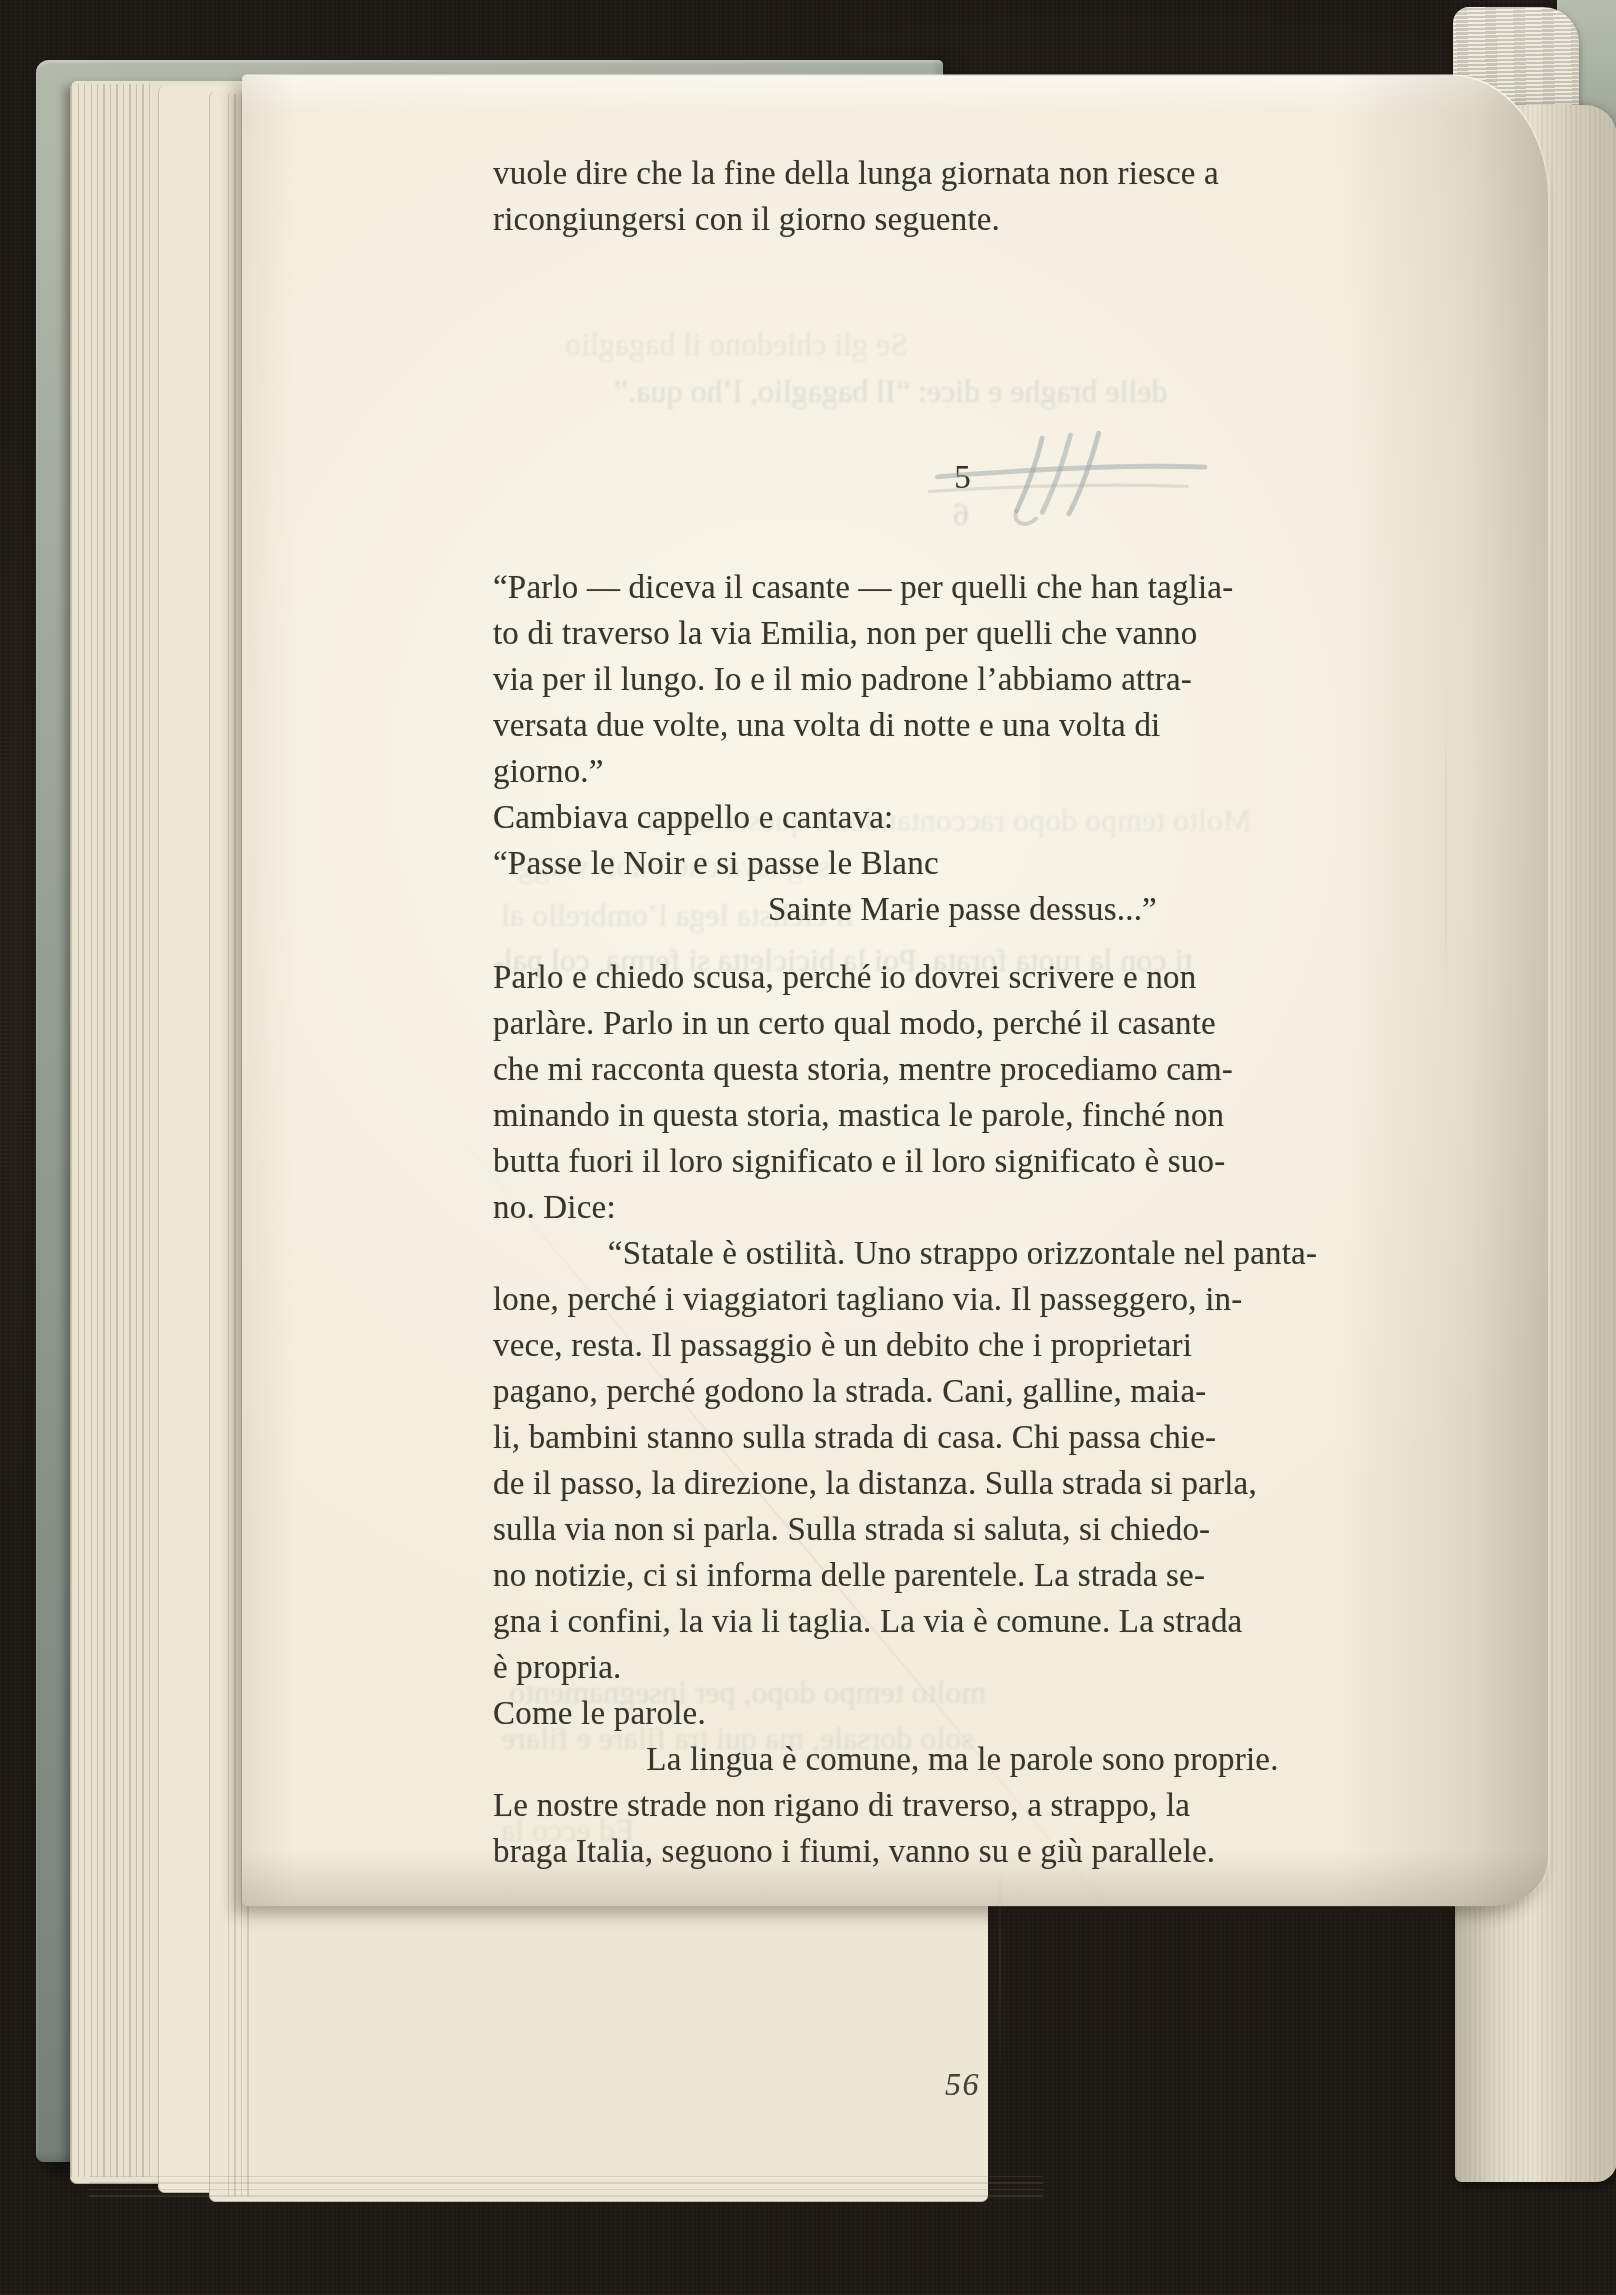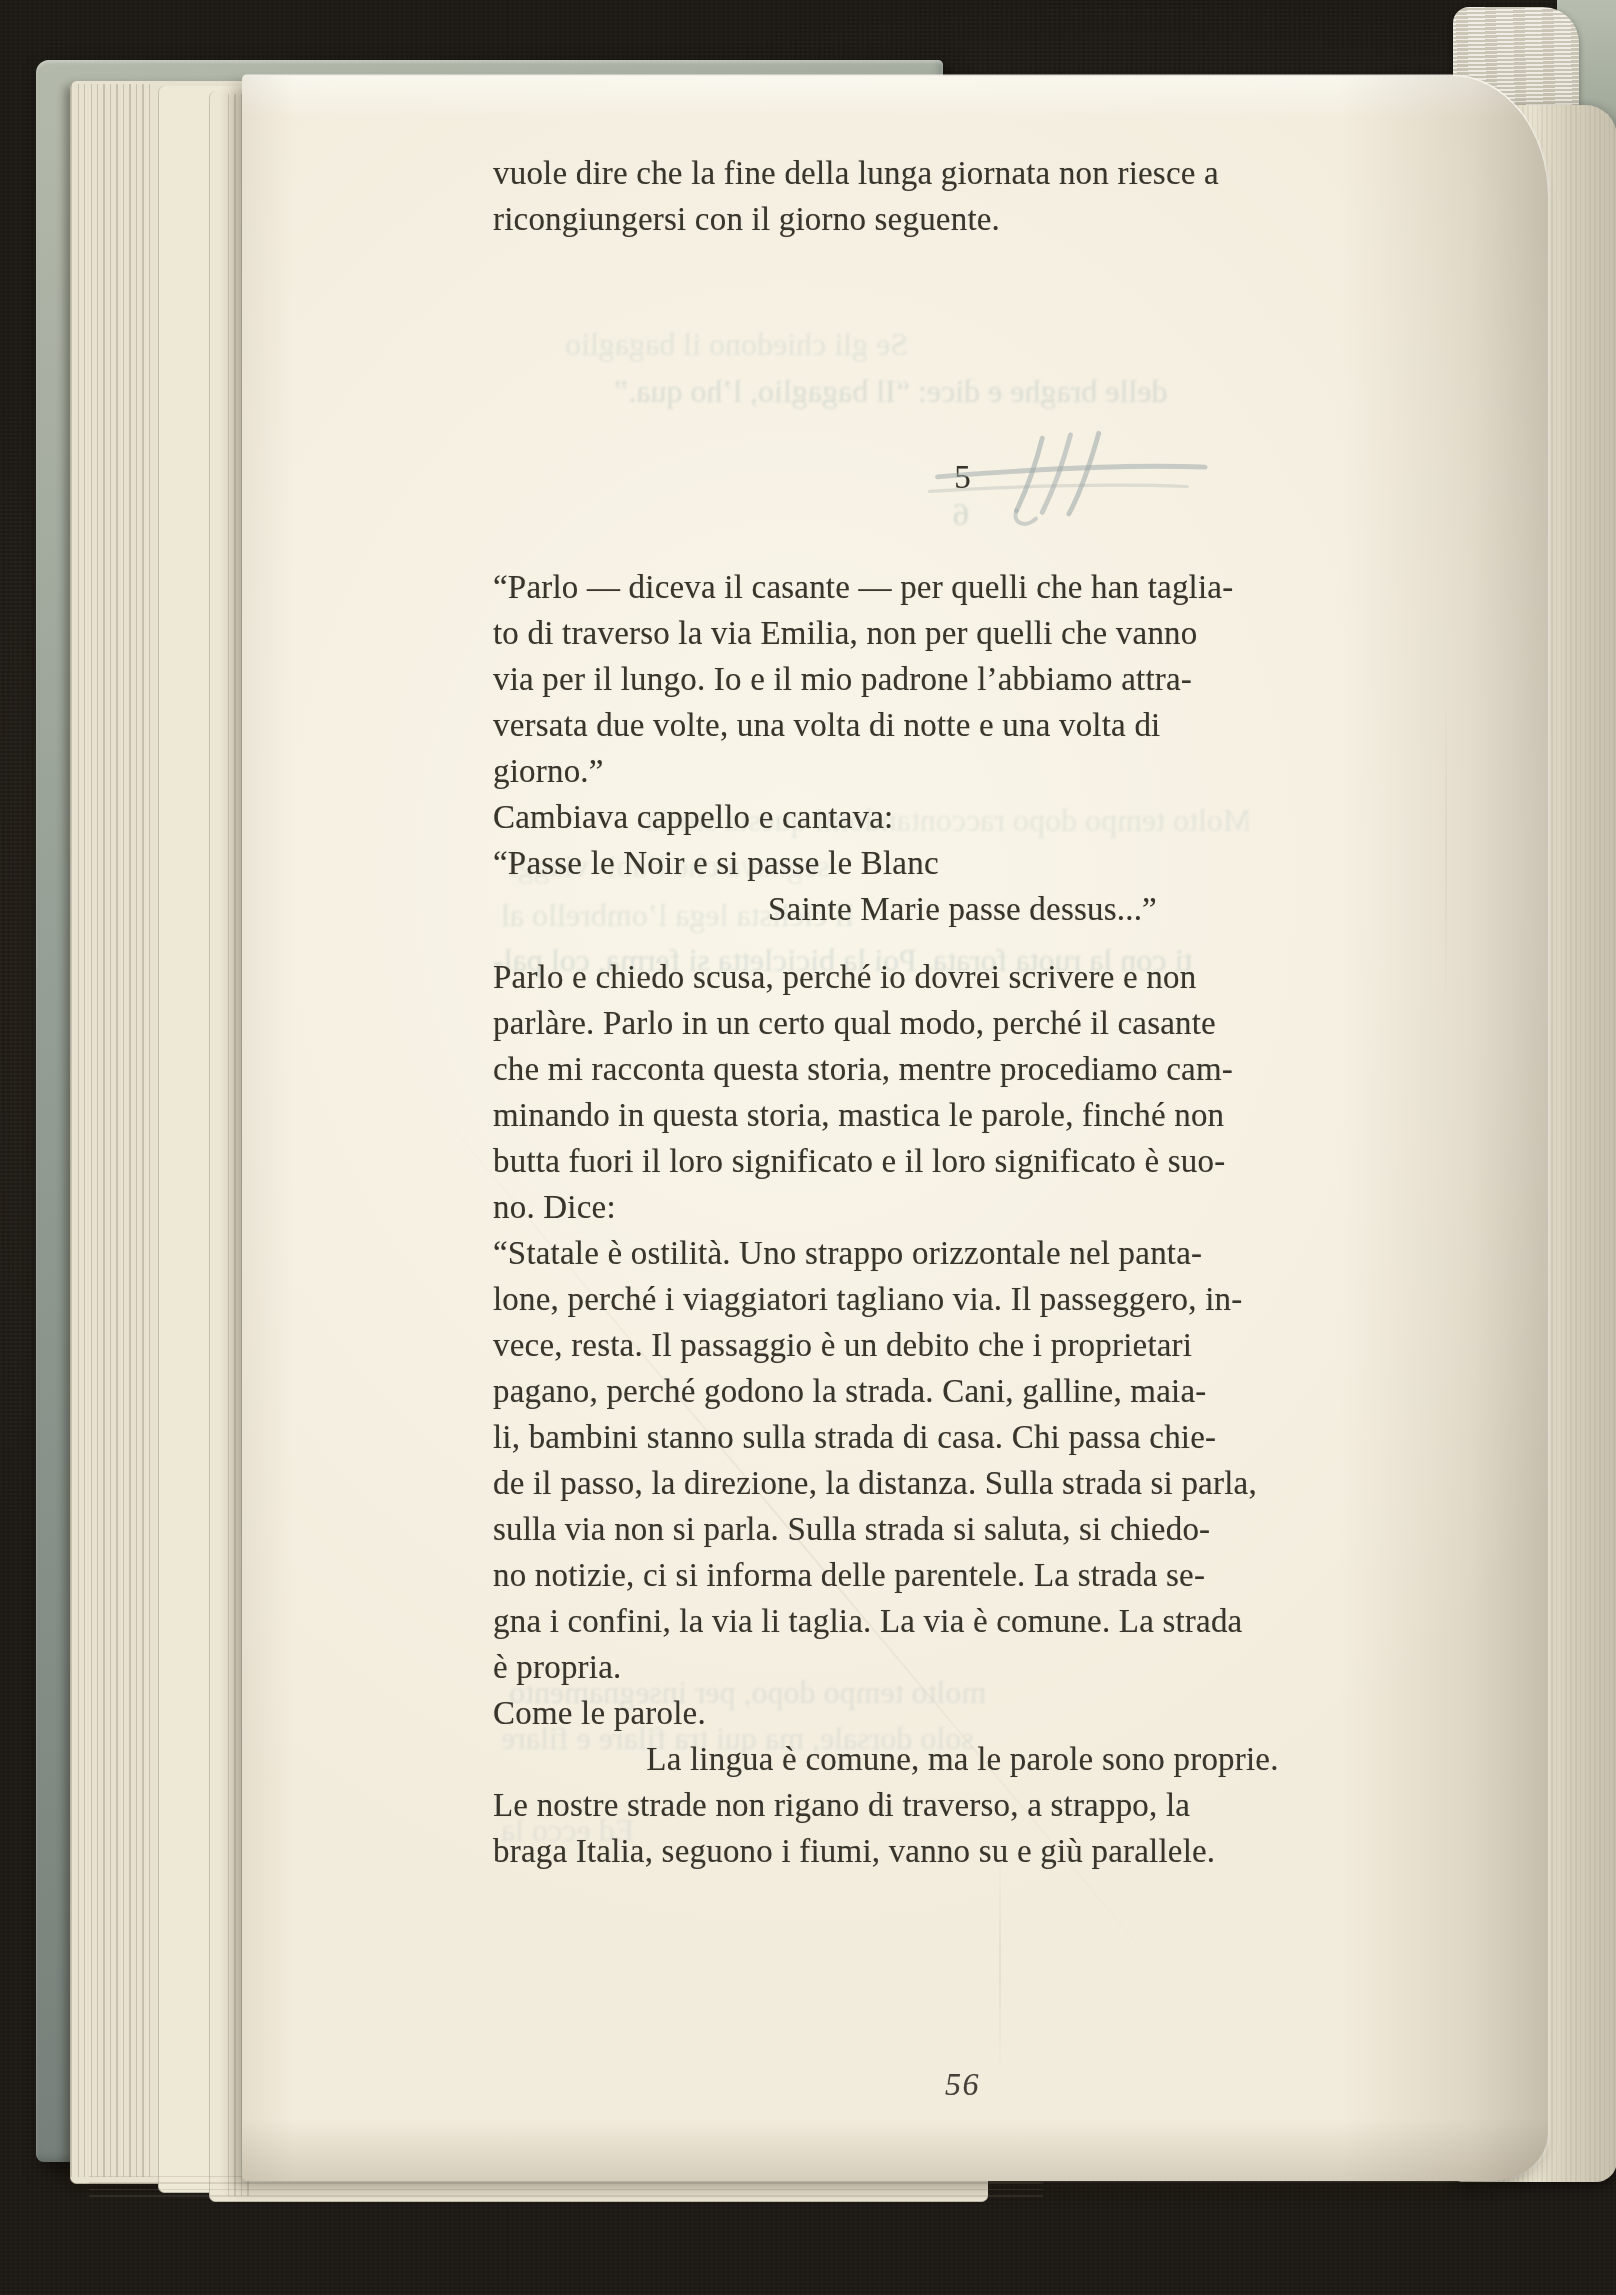--- a/index.html
+++ b/index.html
@@ -72,21 +72,21 @@
     position:absolute;left:1455px;top:105px;width:162px;height:2077px;
     border-radius:21px 32px 21px 6.5px;
     background:
       repeating-linear-gradient(90deg, rgba(120,110,90,.10) 0 1.6px, rgba(0,0,0,0) 1.6px 4.8px),
       linear-gradient(90deg,#b9b3a1 0%,#ddd7c5 26%,#e8e2d0 46%,#d4ceba 72%,#c5bfad 100%);
     box-shadow:0 4.8px 11.3px rgba(0,0,0,.45);
   }
 
   
   .page{
-    position:absolute;left:242px;top:76px;width:1306px;height:2105px;
+    position:absolute;left:242px;top:76px;width:1306px;height:1830px;
     border-radius:4.8px 97px 57px 4.8px / 4.8px 121px 48px 4.8px;
     background:
       radial-gradient(130% 95% at 42% 38%, rgba(255,253,244,.55) 0%, rgba(255,253,244,0) 55%),
       linear-gradient(90deg, rgba(110,95,70,.10) 0%, rgba(110,95,70,0) 4%, rgba(110,95,70,0) 84%, rgba(110,95,70,.15) 94%, rgba(80,70,50,.28) 100%),
       linear-gradient(180deg, rgba(255,255,252,.55) 0%, rgba(255,255,252,0) 2%, rgba(255,255,252,0) 97%, rgba(110,95,70,.22) 100%),
       #f2ecdc;
     box-shadow:-7.3px 9px 14.5px rgba(25,20,10,.30), 0 -1.6px 0 rgba(253,251,242,.9), 1.6px 0 2.4px rgba(255,255,250,.4);
   }
 
   
@@ -193,21 +193,21 @@
         <div class="tline" style="display: block; text-align: center;">Sainte Marie passe dessus...”</div>
       </div>
 
     <div class="para para-main">
         <div class="tline" style="display: block;">Parlo e chiedo scusa, perché io dovrei scrivere e non</div>
         <div class="tline" style="display: block;">parlàre. Parlo in un certo qual modo, perché il casante</div>
         <div class="tline" style="display: block;">che mi racconta questa storia, mentre procediamo cam-</div>
         <div class="tline" style="display: block;">minando in questa storia, mastica le parole, finché non</div>
         <div class="tline" style="display: block;">butta fuori il loro significato e il loro significato è suo-</div>
         <div class="tline" style="display: block;">no. Dice:</div>
-        <div class="tline" style="display: block;">“Statale è ostilità. Uno strappo orizzontale nel panta-</div>
+        <div class="tline" style="display: block; text-align: center;">“Statale è ostilità. Uno strappo orizzontale nel panta-</div>
         <div class="tline" style="display: block;">lone, perché i viaggiatori tagliano via. Il passeggero, in-</div>
         <div class="tline" style="display: block;">vece, resta. Il passaggio è un debito che i proprietari</div>
         <div class="tline" style="display: block;">pagano, perché godono la strada. Cani, galline, maia-</div>
         <div class="tline" style="display: block;">li, bambini stanno sulla strada di casa. Chi passa chie-</div>
         <div class="tline" style="display: block;">de il passo, la direzione, la distanza. Sulla strada si parla,</div>
         <div class="tline" style="display: block;">sulla via non si parla. Sulla strada si saluta, si chiedo-</div>
         <div class="tline" style="display: block;">no notizie, ci si informa delle parentele. La strada se-</div>
         <div class="tline" style="display: block;">gna i confini, la via li taglia. La via è comune. La strada</div>
         <div class="tline" style="display: block;">è propria.</div>
         <div class="tline" style="display: block;">Come le parole.</div>

